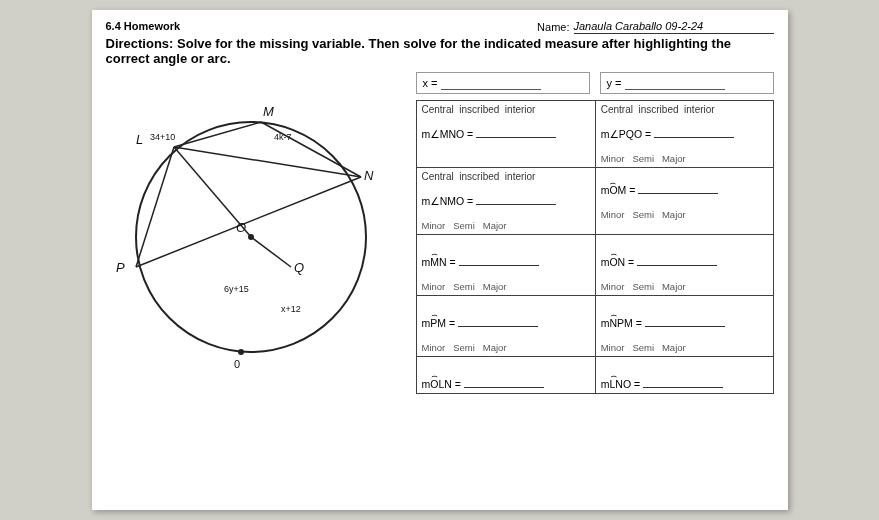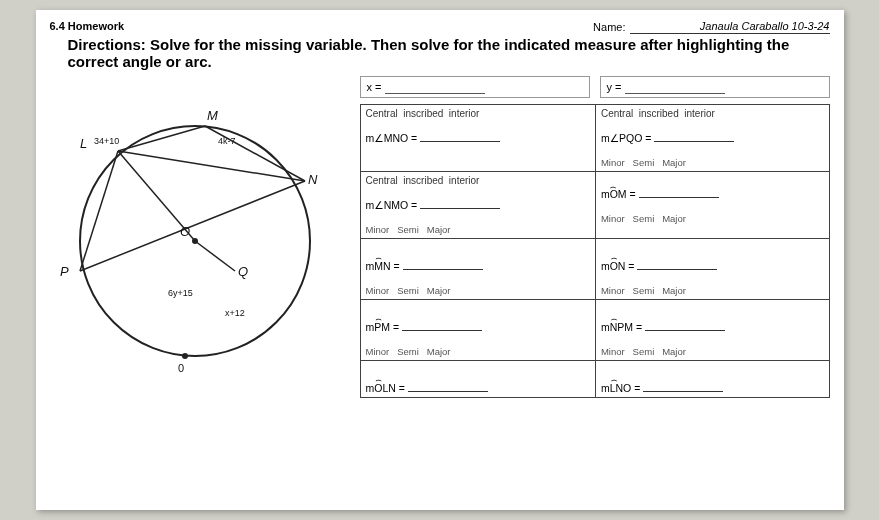--- a/index.html
+++ b/index.html
@@ -8,58 +8,57 @@
       font-family: Arial, sans-serif;
       width: 879px;
       height: 520px;
       overflow: hidden;
       display: flex;
       align-items: center;
       justify-content: center;
     }
     .page {
       background: white;
-      width: 808px;
+      width: 696px;
       height: 500px;
       padding: 10px 14px;
       position: relative;
       box-shadow: 2px 2px 6px rgba(0,0,0,0.3);
     }
     .header {
       display: flex;
       justify-content: space-between;
       align-items: flex-start;
       font-size: 11px;
     }
     .header-left {
       font-size: 11px;
       font-weight: bold;
     }
     .header-right {
       font-size: 11px;
-      text-align: right;
+      text-align: left;
       margin-left: 12px;
     }
     .name-line {
       display: flex;
       align-items: center;
       gap: 4px;
       font-size: 11px;
     }
     .name-underline {
       border-bottom: 1px solid #333;
       min-width: 200px;
       font-style: italic;
       font-size: 11px;
       padding-bottom: 1px;
     }
     .directions {
-      font-size: 15px;
+      font-size: 13px;
       margin-top: 2px;
-      margin-left: 18px;
     }
     .directions span { font-weight: bold; }
 
     .main-content {
       display: flex;
       margin-top: 6px;
     }
 
     
     .diagram-area {
@@ -134,21 +133,21 @@
 </head>
 <body>
 
 <div class="page">
 
   <div class="header">
     <div class="header-left">6.4 Homework</div>
     <div class="header-right">
       <div class="name-line">
         <span>Name:</span>
-        <span class="name-underline">Janaula  Caraballo  10-3-24</span>
+        <span class="name-underline">Janaula  Caraballo  09-2-24</span>
       </div>
     </div>
   </div>
   <div class="directions">
     <span>Directions:</span>
     <span> Solve for the missing variable. Then solve for the indicated measure after highlighting the correct angle or arc.</span>
   </div>
 
   <div class="main-content">
 

